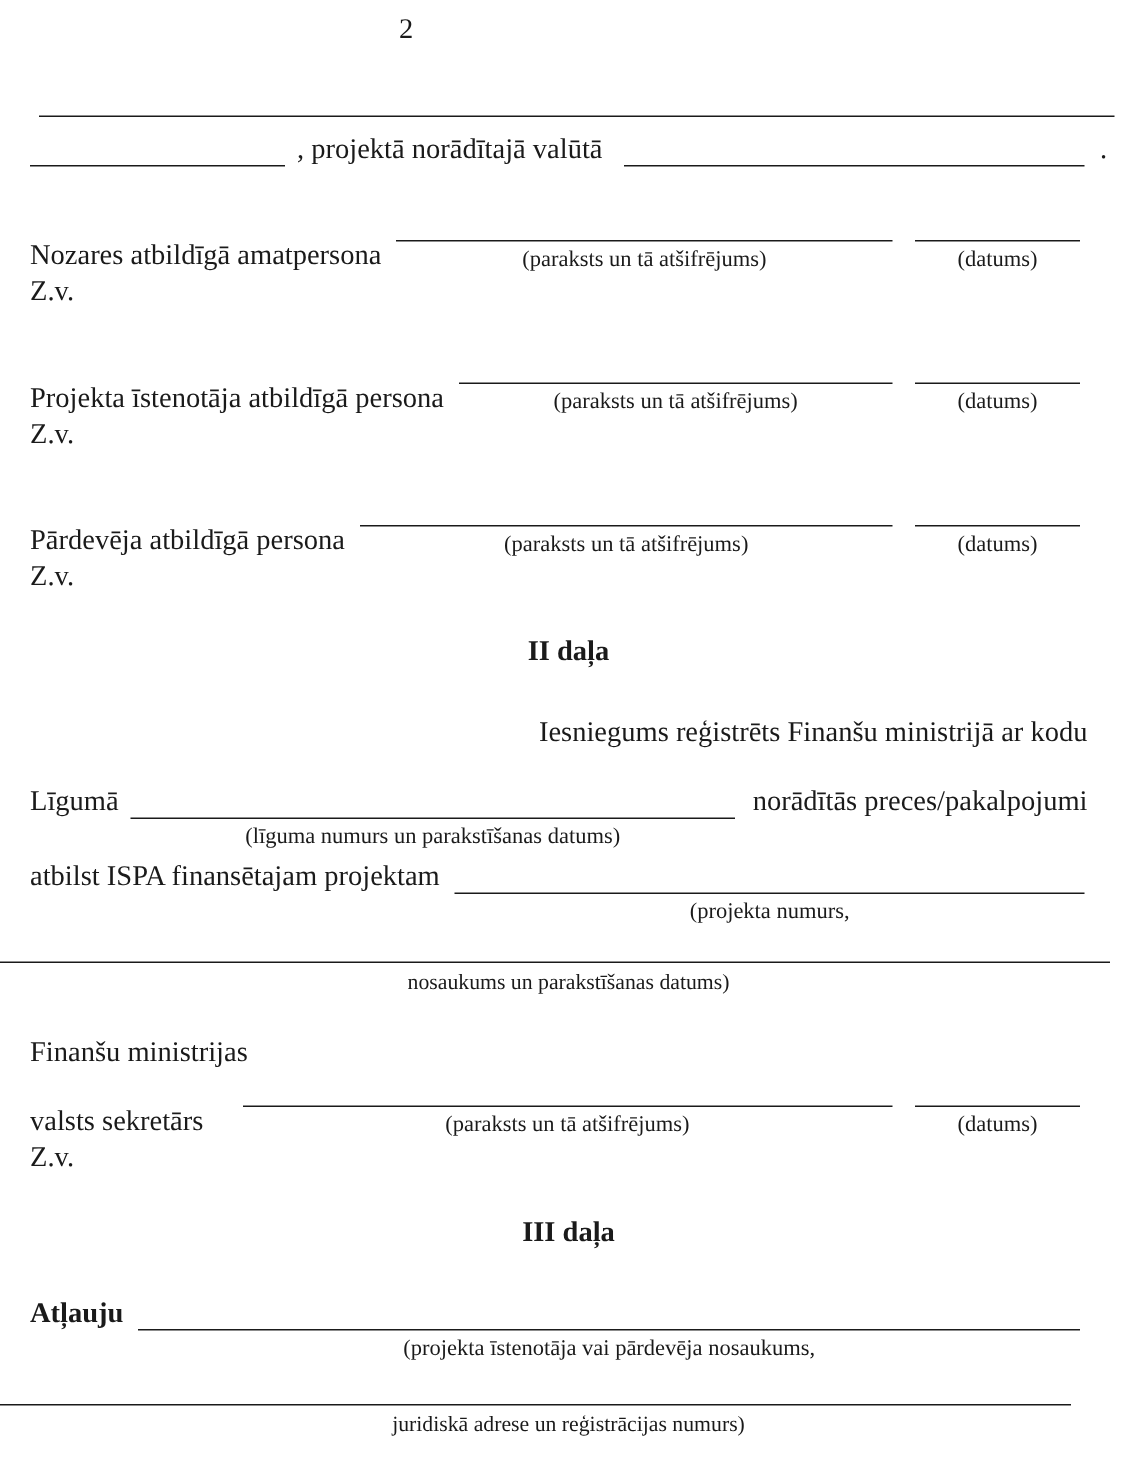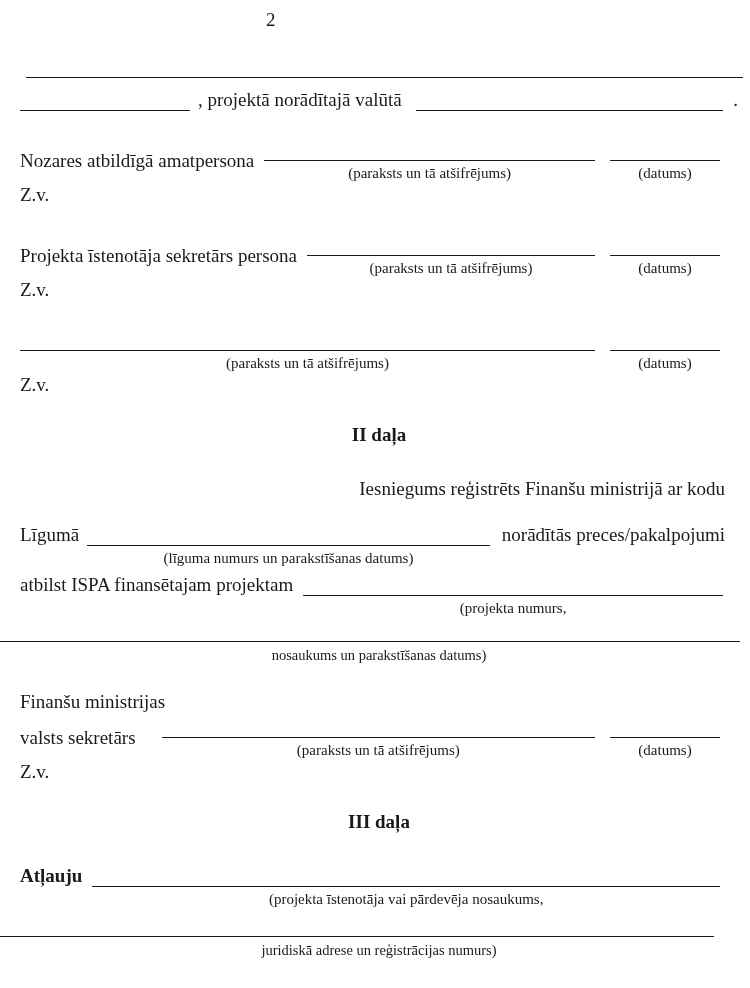--- a/index.html
+++ b/index.html
@@ -31,21 +31,21 @@
   .iline { display: flex; align-items: flex-end; line-height: 23px; }
   .iline-2 { margin-top: 10px; }
   .itext { white-space: nowrap; }
   .lats-blank { flex: 1; margin-left: 6px; margin-right: -5px; }
   .cur-blank-1 { width: 170px; }
   .cur-text { margin-left: 8px; white-space: nowrap; }
   .cur-blank-2 { flex: 1; margin-left: 14px; }
   .period { margin-left: 10px; }
 
   
-  .sig-row { display: flex; align-items: center; margin-top: 27px; }
+  .sig-row { display: flex; align-items: flex-end; margin-top: 27px; }
   .sig-label { white-space: nowrap; padding-right: 10px; line-height: 23px; }
   .field { display: flex; flex-direction: column; }
   .field .blank-line { height: 22px; border-bottom: 1px solid #1a1a1a; }
   .field.grow { flex: 1; }
   .field.date { flex: 0 0 110px; margin-left: 15px; margin-right: 18px; }
   .caption {
     font-size: 15px;
     line-height: 18px;
     text-align: center;
     padding-top: 3px;
@@ -118,33 +118,34 @@
       <div class="caption">(paraksts un tā atšifrējums)</div>
     </div>
     <div class="field date">
       <div class="blank-line"></div>
       <div class="caption">(datums)</div>
     </div>
   </div>
   <div class="seal">Z.v.</div>
 
   <div class="sig-row">
-    <span class="sig-label">Projekta īstenotāja sekretārs persona</span>
+    <span class="sig-label">Projekta īstenotāja atbildīgā persona</span>
     <div class="field grow">
       <div class="blank-line"></div>
       <div class="caption">(paraksts un tā atšifrējums)</div>
     </div>
     <div class="field date">
       <div class="blank-line"></div>
       <div class="caption">(datums)</div>
     </div>
   </div>
   <div class="seal">Z.v.</div>
 
   <div class="sig-row">
+    <span class="sig-label">Pārdevēja atbildīgā persona</span>
     <div class="field grow">
       <div class="blank-line"></div>
       <div class="caption">(paraksts un tā atšifrējums)</div>
     </div>
     <div class="field date">
       <div class="blank-line"></div>
       <div class="caption">(datums)</div>
     </div>
   </div>
   <div class="seal">Z.v.</div>

